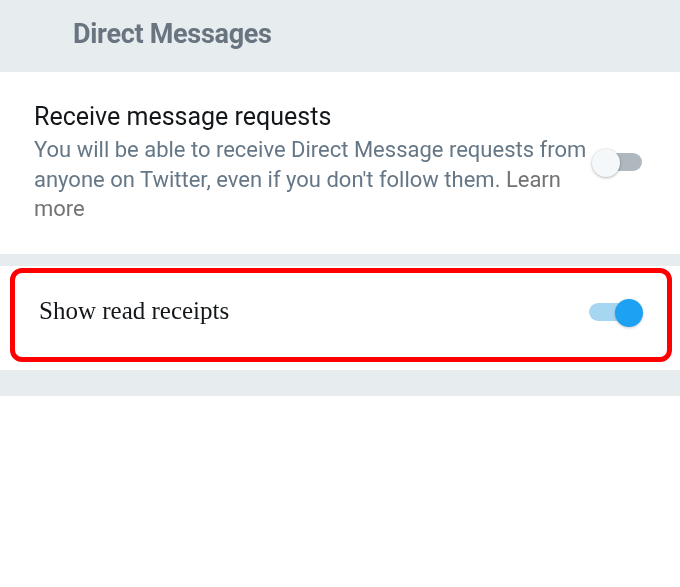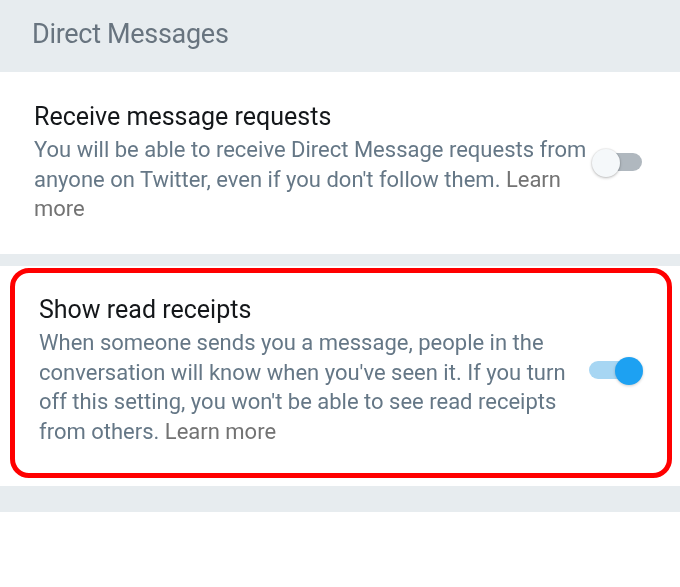--- a/index.html
+++ b/index.html
@@ -7,23 +7,24 @@
   body {
     font-family: -apple-system, BlinkMacSystemFont, "Segoe UI", Roboto, Helvetica, Arial, sans-serif;
     background: #fff;
   }
   .header {
     background: #e7ecef;
     padding: 18px 32px 22px;
   }
   .header h1 {
     font-size: 27px;
-    font-weight: 400;
+    font-weight: 700;
     color: #68747f;
     letter-spacing: -0.3px;
+    margin-left: 41px;
   }
   .section {
     background: #fff;
     padding: 30px 30px 30px 34px;
     display: flex;
     align-items: center;
   }
   .section-text { flex: 1 1 auto; }
   .section-title {
     font-size: 25px;
@@ -40,26 +41,27 @@
   .divider {
     height: 12px;
     background: #e7ecef;
   }
   .footer-strip {
     height: 26px;
     background: #e7ecef;
   }
   .highlighted {
     border: 5px solid #ff0000;
-    border-radius: 19px;
+    border-radius: 12px;
     margin: 0 8px 0 10px;
     padding: 22px 22px 26px 24px;
     display: flex;
     align-items: center;
     gap: 20px;
+    font-family: Liberation Serif, serif;
   }
   
   .toggle {
     flex: 0 0 auto;
     position: relative;
     width: 56px;
     height: 36px;
   }
   .track {
     position: absolute;
@@ -108,23 +110,20 @@
     <div class="knob"></div>
   </div>
 </div>
 
 <div class="divider"></div>
 
 <div class="highlight-wrap">
   <div class="highlighted">
     <div class="section-text">
       <div class="section-title">Show read receipts</div>
-      <div class="section-desc">
-        <span>When someone sends you a message, people in the conversation will know when you've seen it. If you turn off this setting, you won't be able to see read receipts from others. </span><span class="link">Learn more</span>
-      </div>
     </div>
     <div class="toggle on">
       <div class="track"></div>
       <div class="knob"></div>
     </div>
   </div>
 </div>
 
 <div class="footer-strip"></div>
 

